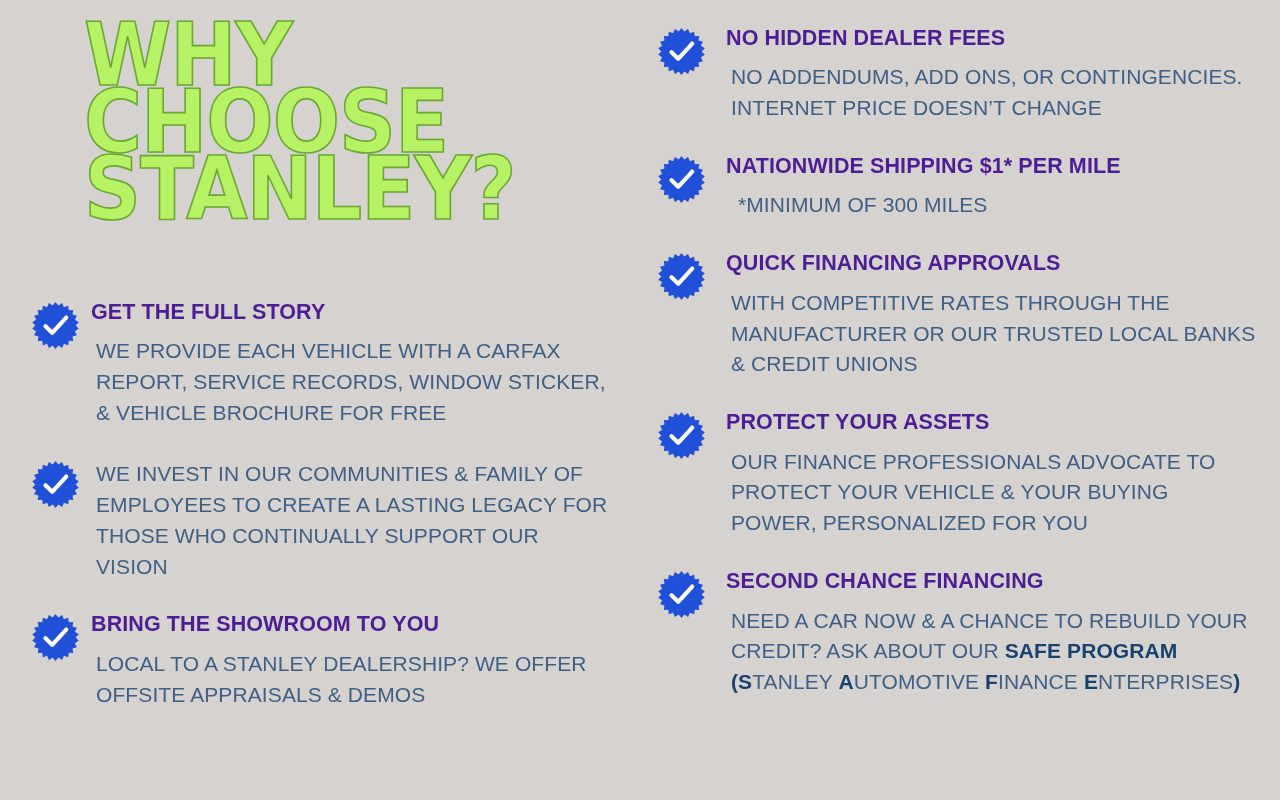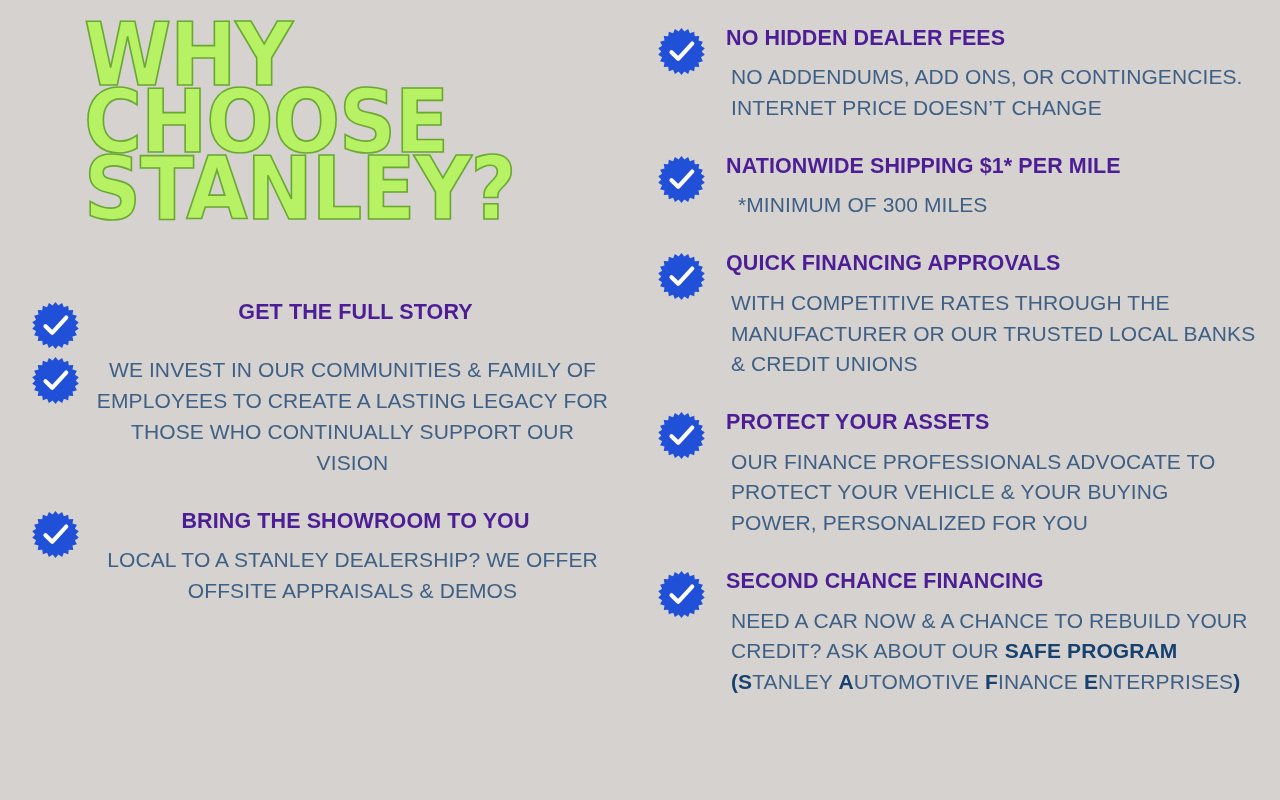--- a/index.html
+++ b/index.html
@@ -43,21 +43,20 @@
 
   
   .col {
     position: absolute;
     top: 0;
   }
   .col-left {
     left: 0px;
     top: 300px;
     width: 620px;
-    text-align: center;
   }
   .col-right {
     left: 650px;
     top: 26px;
     width: 620px;
   }
 
   .feature {
     position: relative;
     display: block;
@@ -120,20 +119,21 @@
 
   <div class="col col-left" id="col-left">
       <div class="feature">
         <span class="badge">
           <svg viewBox="0 0 47 47" xmlns="http://www.w3.org/2000/svg">
             <polygon points="23.50,0.00 26.37,3.51 30.12,0.95 31.89,5.13 36.21,3.73 36.73,8.23 41.26,8.11 40.49,12.58 44.88,13.74 42.88,17.81 46.76,20.16 43.70,23.50 46.76,26.84 42.88,29.19 44.88,33.26 40.49,34.42 41.26,38.89 36.73,38.77 36.21,43.27 31.89,41.87 30.12,46.05 26.37,43.49 23.50,47.00 20.63,43.49 16.88,46.05 15.11,41.87 10.79,43.27 10.27,38.77 5.74,38.89 6.51,34.42 2.12,33.26 4.12,29.19 0.24,26.84 3.30,23.50 0.24,20.16 4.12,17.81 2.12,13.74 6.51,12.58 5.74,8.11 10.27,8.23 10.79,3.73 15.11,5.13 16.88,0.95 20.63,3.51" fill="#2050d8"></polygon>
             <path d="M13.5 24.3 L20.2 30.8 L34.2 15.6" fill="none" stroke="#ffffff" stroke-width="4.2" stroke-linecap="round" stroke-linejoin="round"></path>
           </svg>
         </span>
         <div class="f-title">GET THE FULL STORY</div>
+        <div class="f-body">WE PROVIDE EACH VEHICLE WITH A CARFAX REPORT, SERVICE RECORDS, WINDOW STICKER, &amp; VEHICLE BROCHURE FOR FREE</div>
       </div>
       <div class="feature">
         <span class="badge">
           <svg viewBox="0 0 47 47" xmlns="http://www.w3.org/2000/svg">
             <polygon points="23.50,0.00 26.37,3.51 30.12,0.95 31.89,5.13 36.21,3.73 36.73,8.23 41.26,8.11 40.49,12.58 44.88,13.74 42.88,17.81 46.76,20.16 43.70,23.50 46.76,26.84 42.88,29.19 44.88,33.26 40.49,34.42 41.26,38.89 36.73,38.77 36.21,43.27 31.89,41.87 30.12,46.05 26.37,43.49 23.50,47.00 20.63,43.49 16.88,46.05 15.11,41.87 10.79,43.27 10.27,38.77 5.74,38.89 6.51,34.42 2.12,33.26 4.12,29.19 0.24,26.84 3.30,23.50 0.24,20.16 4.12,17.81 2.12,13.74 6.51,12.58 5.74,8.11 10.27,8.23 10.79,3.73 15.11,5.13 16.88,0.95 20.63,3.51" fill="#2050d8"></polygon>
             <path d="M13.5 24.3 L20.2 30.8 L34.2 15.6" fill="none" stroke="#ffffff" stroke-width="4.2" stroke-linecap="round" stroke-linejoin="round"></path>
           </svg>
         </span>
         <div class="f-body">WE INVEST IN OUR COMMUNITIES &amp; FAMILY OF EMPLOYEES TO CREATE A LASTING LEGACY FOR THOSE WHO CONTINUALLY SUPPORT OUR VISION</div>
       </div>

